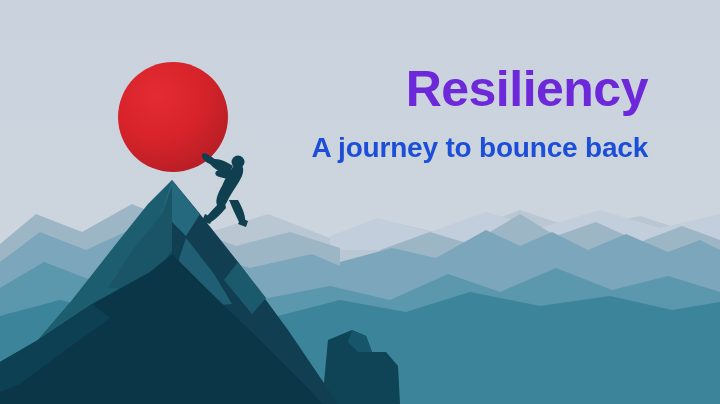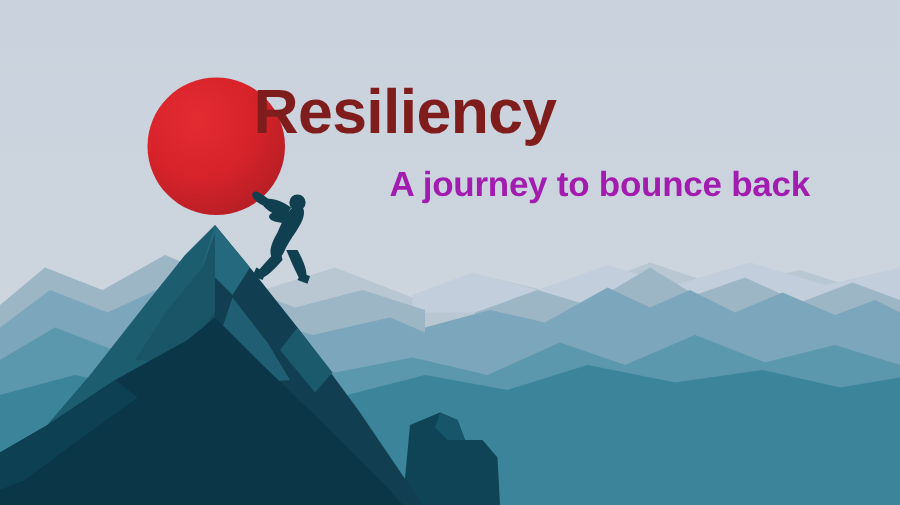--- a/index.html
+++ b/index.html
@@ -26,42 +26,42 @@
   .text-layer {
     position: absolute;
     inset: 0;
     pointer-events: none;
   }
   #title {
     position: absolute;
     left: 0;
     top: 64px;
     width: 648px;
-    text-align: center;
+    text-align: right;
     margin: 0;
     font-family: "Liberation Sans", "DejaVu Sans", sans-serif;
     font-size: 50px;
     line-height: 1;
     font-weight: 700;
     letter-spacing: -0.5px;
-    color: #7f1d1d;
+    color: #6d28d9;
   }
   #subtitle {
     position: absolute;
     left: 0;
     top: 134px;
     width: 648px;
     text-align: right;
     margin: 0;
     font-family: "Liberation Sans", "DejaVu Sans", sans-serif;
     font-size: 28px;
     line-height: 1;
     font-weight: 600;
     letter-spacing: -0.2px;
-    color: #a21caf;
+    color: #1d4ed8;
   }
 </style>
 </head>
 <body>
 
 <div id="stage">
 
   <svg id="scene" viewBox="0 0 720 404" preserveAspectRatio="none" xmlns="http://www.w3.org/2000/svg">
     <defs>
       <linearGradient id="skyGrad" x1="0" y1="0" x2="0" y2="1">

